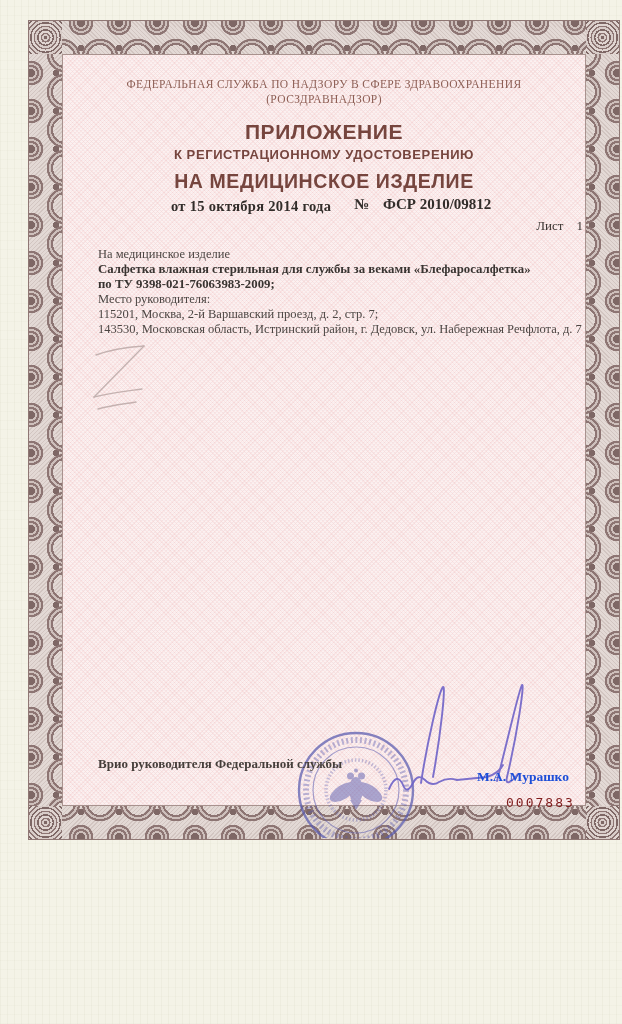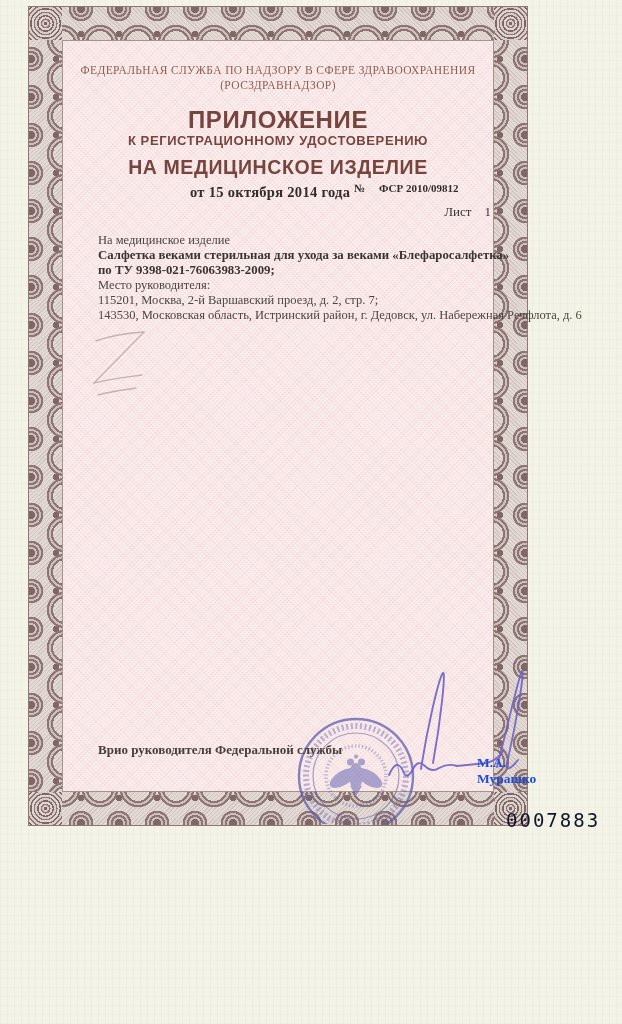--- a/index.html
+++ b/index.html
@@ -6,21 +6,21 @@
   .page{
     position:relative; width:622px; height:1024px; overflow:hidden;
     background-color:#f4f3e7;
     background-image:
       repeating-linear-gradient(90deg, rgba(185,185,155,0.10) 0 1px, transparent 1px 7px),
       repeating-linear-gradient(0deg, rgba(185,185,155,0.06) 0 1px, transparent 1px 9px);
     font-family:"Liberation Serif", serif;
   }
   
   .cert{
-    position:absolute; left:28px; top:6px; width:500px; height:820px;
+    position:absolute; left:28px; top:20px; width:592px; height:820px;
     border:1px solid #8f7774; box-sizing:border-box;
     background-color:#e3d9d5;
   }
   .gb{ position:absolute; background-color:#e3d9d5; }
   .gb-h{
     left:33px; right:33px; height:33px;
     background-image:
       radial-gradient(circle at 19px 2px,  #7e6765 0 4px, #cdbfbb 4px 6px, #8d7573 6px 8px, #cdbfbb 8px 10px, #8d7573 10px 12px, transparent 12.5px),
       radial-gradient(circle at 0px 36px,  transparent 0 12px, #8d7573 12px 14px, #cdbfbb 14px 16px, #8d7573 16px 18px, transparent 18.5px),
       radial-gradient(circle at 38px 36px, transparent 0 12px, #8d7573 12px 14px, #cdbfbb 14px 16px, #8d7573 16px 18px, transparent 18.5px),
@@ -53,33 +53,33 @@
     background-image:
       repeating-linear-gradient(45deg,  rgba(230,150,150,0.13) 0 1px, transparent 1px 3px),
       repeating-linear-gradient(135deg, rgba(230,150,150,0.13) 0 1px, transparent 1px 3px),
       repeating-linear-gradient(0deg,   rgba(170,170,215,0.05) 0 1px, transparent 1px 2px);
   }
   
   .abs{ position:absolute; }
   .agency{ left:0; width:100%; text-align:center; color:#8d5f55; font-size:11.5px; letter-spacing:0.4px; }
   .agency1{ top:57px; } .agency2{ top:72px; }
   .ttl{ left:0; width:100%; text-align:center; font-family:"Liberation Sans", sans-serif; font-weight:700; color:#76453e; letter-spacing:0.6px; }
-  .ttl1{ top:99px;  font-size:24px; }
+  .ttl1{ top:99px;  font-size:21px; }
   .ttl2{ top:126px; font-size:13px; }
   .ttl3{ top:149px; font-size:19.5px; }
-  .date-txt{ left:142px; top:177px; font-size:14.5px; font-weight:700; color:#322d2a; letter-spacing:0.3px;margin-left:19px; }
-  .num-wrap{ left:325px; top:175px; font-size:11px; font-weight:700; color:#322d2a; }
+  .date-txt{ left:142px; top:177px; font-size:14.5px; font-weight:700; color:#322d2a; letter-spacing:0.3px; }
+  .num-wrap{ left:325px; top:175px; font-size:15px; font-weight:700; color:#322d2a; }
   .num-wrap .num-val{ margin-left:14px; }
   .sheet{ right:36px; top:197px; font-size:13px; color:#3a3330;margin-left:21px; }
   .sheet .sheet-num{ margin-left:13px; }
   .bodyblock{ left:69px; top:226px; width:520px; font-size:12.5px; color:#4c4643; line-height:15px; white-space:nowrap; }
   .bodyblock .bold{ font-weight:700; color:#393431; font-size:12.8px; }
   .signer{ left:69px; top:735px; font-size:13px; font-weight:700; color:#453e3a; line-height:15.5px; }
   .signer-name{ left:448px; top:748px; font-size:13.5px; font-weight:700; color:#1d4ed8; }
-  .serial{ left:477px; top:774px; font-family:"DejaVu Sans Mono", monospace; font-size:19px; color:#0f172a; letter-spacing:2px;margin-top:28px; }
+  .serial{ left:477px; top:774px; font-family:"DejaVu Sans Mono", monospace; font-size:13px; color:#7f1d1d; letter-spacing:2px; }
   .zmark{ left:55px; top:318px; }
   .stamp{ left:267px; top:649px; }
   .sig{ left:340px; top:650px; }
 </style>
 </head>
 <body>
 
 <div class="page">
   <div class="cert">
 
@@ -104,25 +104,25 @@
     <div class="abs date-txt">от  15 октября 2014 года</div>
     <div class="abs num-wrap">
       <span>№</span><span class="num-val">ФСР 2010/09812</span>
     </div>
     <div class="abs sheet">
       <span>Лист</span><span class="sheet-num">1</span>
     </div>
 
     <div class="abs bodyblock">
       <div>На медицинское изделие</div>
-      <div class="bold">Салфетка веками стерильная для ухода за веками «Блефаросалфетка»</div>
+      <div class="bold">Салфетка влажная стерильная для службы за веками «Блефаросалфетка»</div>
       <div class="bold">по ТУ 9398-021-76063983-2009;</div>
       <div>Место руководителя:</div>
       <div>115201, Москва, 2-й Варшавский проезд, д. 2, стр. 7;</div>
-      <div>143530, Московская область, Истринский район, г. Дедовск, ул. Набережная Речфлота, д. 6</div>
+      <div>143530, Московская область, Истринский район, г. Дедовск, ул. Набережная Речфлота, д. 7</div>
     </div>
 
     <svg class="abs zmark" width="95" height="76" viewBox="0 0 95 76">
       <g fill="none" stroke="#b3a09e" stroke-width="1.4" stroke-linecap="round" opacity="0.75">
         <path d="M12,16 C28,10 46,8 60,7"></path>
         <path d="M60,7 L10,58"></path>
         <path d="M10,58 C26,54 44,52 58,50"></path>
         <path d="M14,70 C28,66 40,65 52,63"></path>
       </g>
     </svg>

